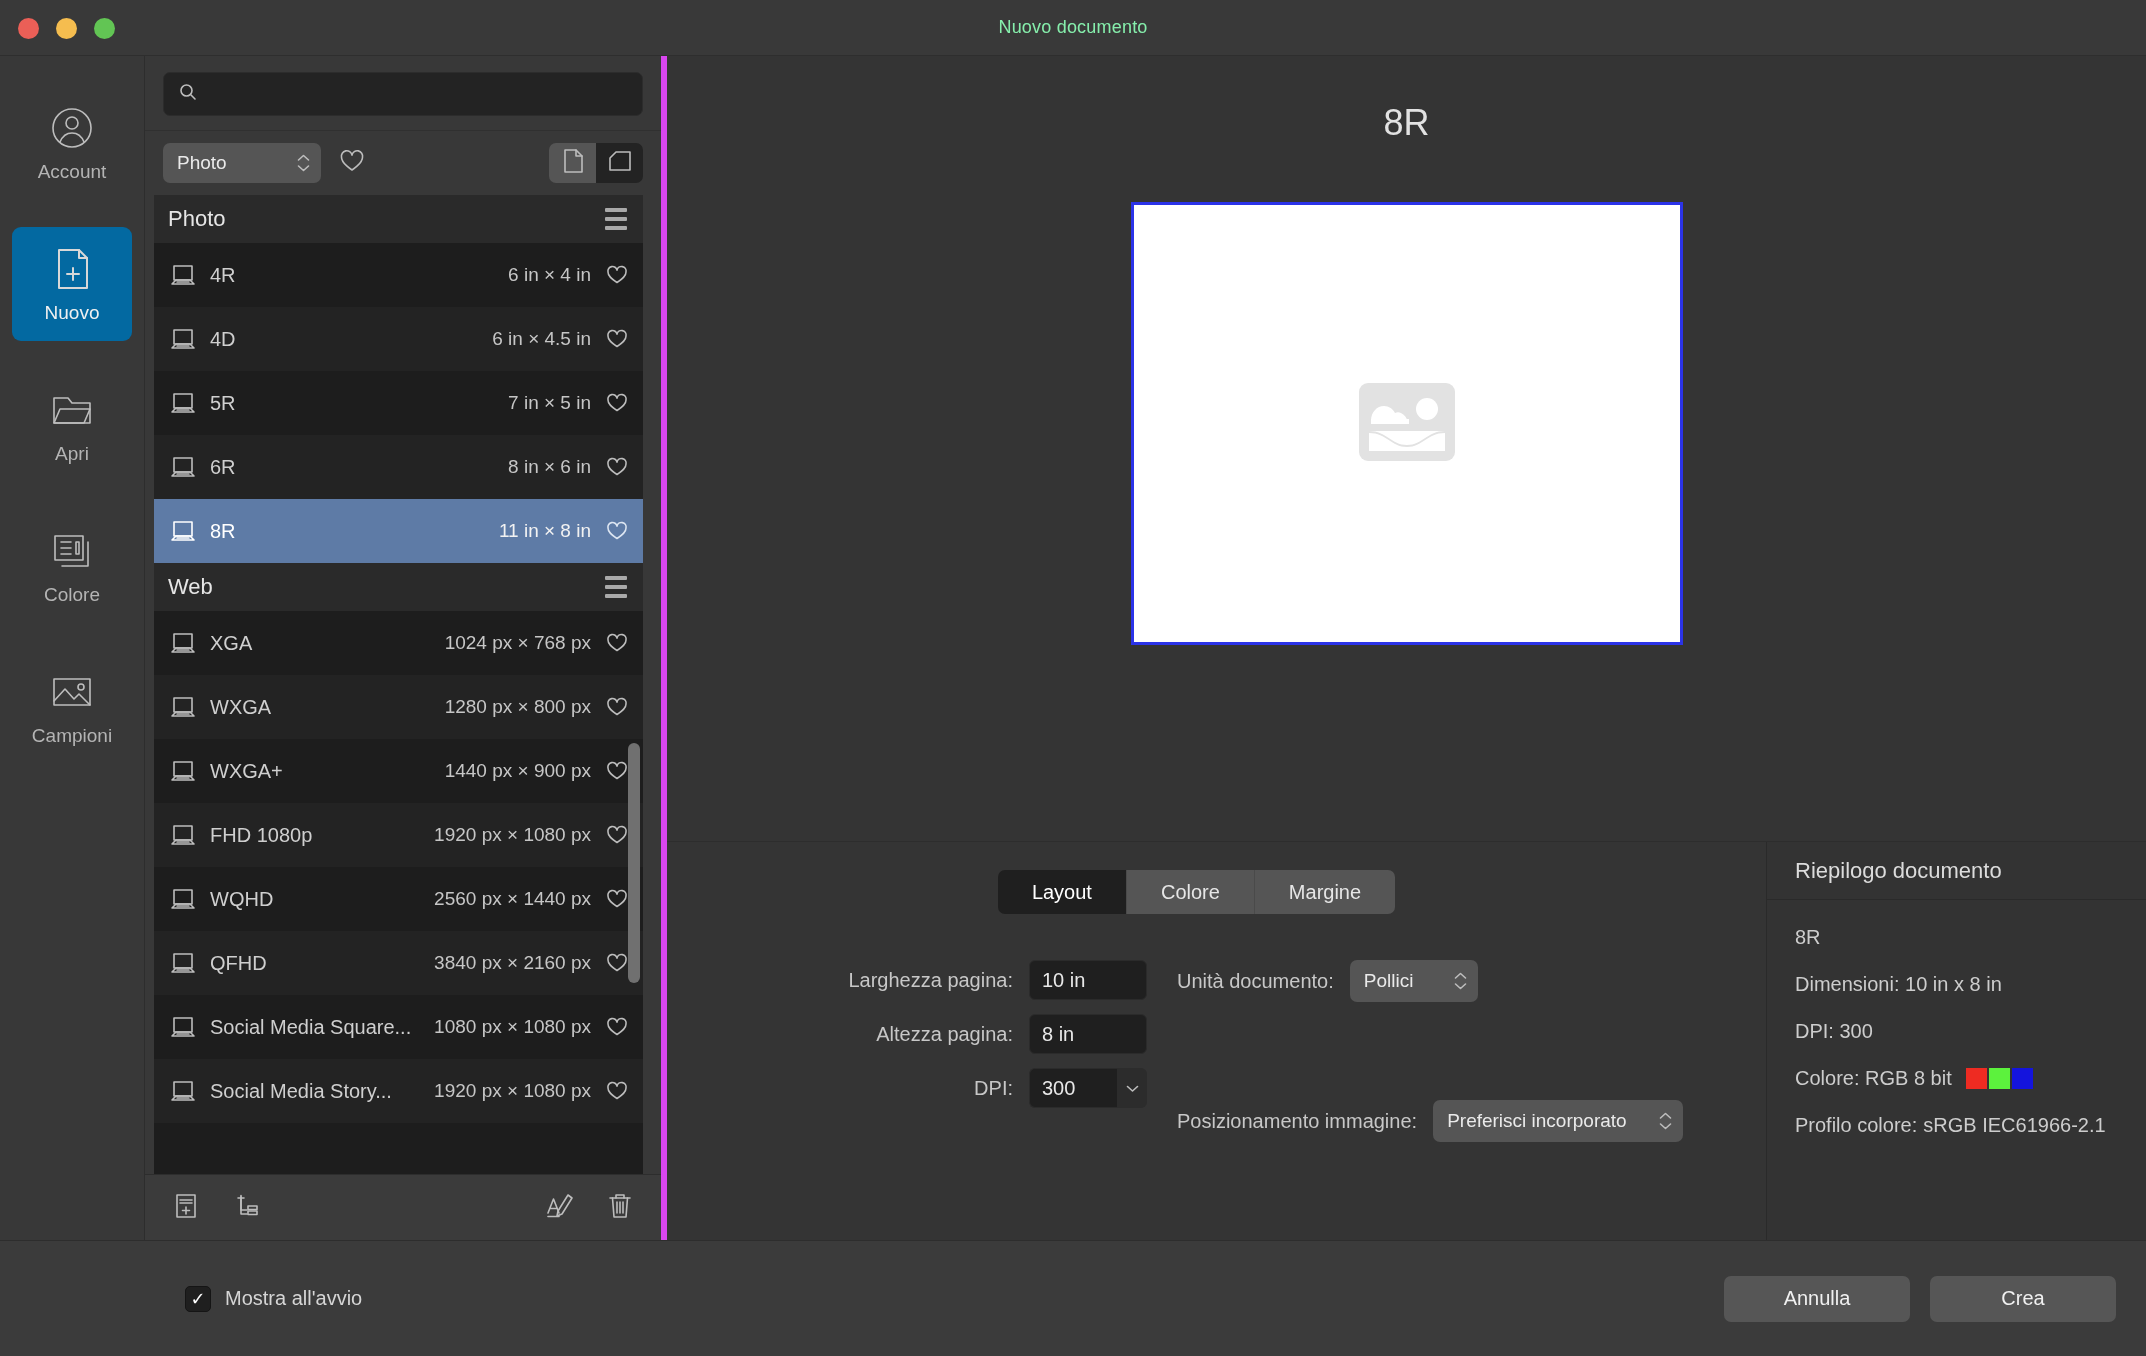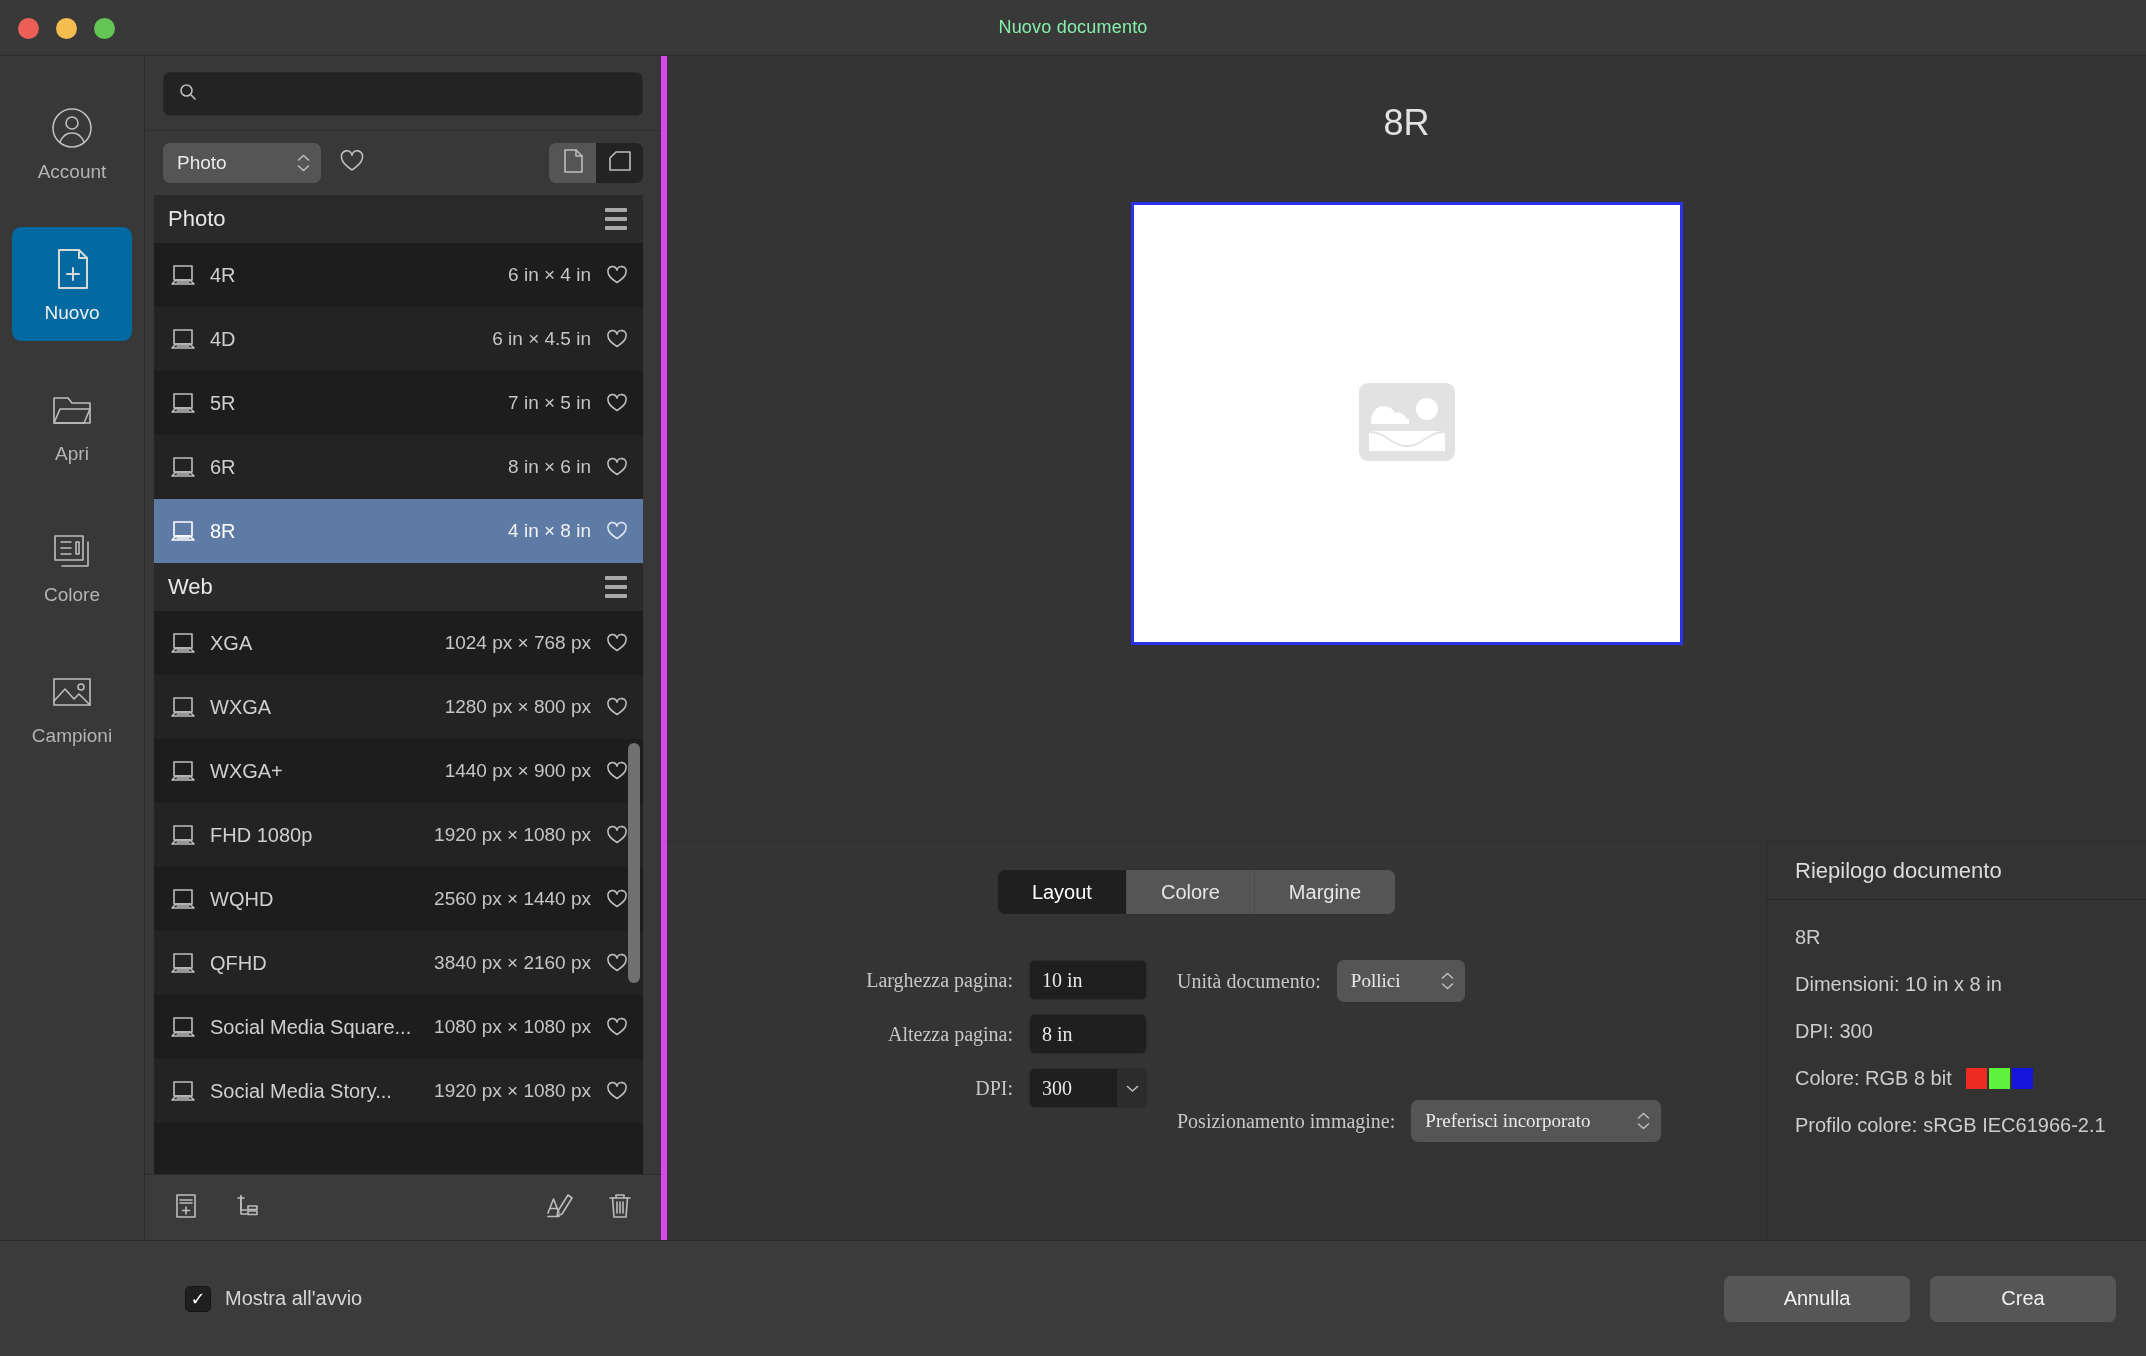--- a/index.html
+++ b/index.html
@@ -167,21 +167,21 @@
   .tabgroup { display: flex; border-radius: 7px; overflow: hidden; }
   .tab {
     height: 44px; padding: 0 34px;
     display: flex; align-items: center; justify-content: center;
     background: #555555; color: #e6e6e6; font-size: 20px;
     border-right: 1px solid #4a4a4a;
   }
   .tab:last-child { border-right: none; }
   .tab.active { background: #1f1f1f; color: #ffffff; }
 
-  .form { margin-top: 46px; display: flex; padding-left: 0; font-family: Liberation Serif, serif; }
+  .form { margin-top: 46px; display: flex; padding-left: 0; }
   .form-col { display: flex; flex-direction: column; gap: 14px; }
   .form-col.left { width: 480px; align-items: flex-end; }
   .form-col.right { margin-left: 30px; }
   .frow { display: flex; align-items: center; gap: 16px; }
   .flabel { font-size: 20px; color: #c7c7c7; text-align: right; }
   .tinput {
     height: 40px; background: #1f1f1f; border-radius: 6px;
     display: flex; align-items: center; padding: 0 12px;
     color: #e8e8e8; font-size: 20px; border: 1px solid #2b2b2b;
   }
@@ -445,21 +445,21 @@
 
           <div class="row sel">
             <span class="doc-icon">
               <svg viewBox="0 0 26 26">
                   <rect class="ico-stroke" style="stroke:#ffffff" x="4" y="4" width="18" height="14"></rect>
                   <path class="ico-stroke" style="stroke:#ffffff" d="M2 22l4-4h14l4 4z"></path>
                   <path class="ico-stroke" style="stroke:#ffffff" d="M7 20h12"></path>
                 </svg>
             </span>
             <span class="name">8R</span>
-            <span class="dims">4 in × 8 in</span>
+            <span class="dims">11 in × 8 in</span>
             <span class="heart">
               <svg viewBox="0 0 22 20">
                   <path class="ico-stroke" style="stroke:#dde6f2" d="M11 17.5S2 12 2 7a4.4 4.4 0 0 1 9-1.8A4.4 4.4 0 0 1 20 7c0 5-9 10.5-9 10.5z"></path>
                 </svg>
             </span>
           </div>
 
           <div class="group-head">
             <span>Web</span>
             <span class="burger">

